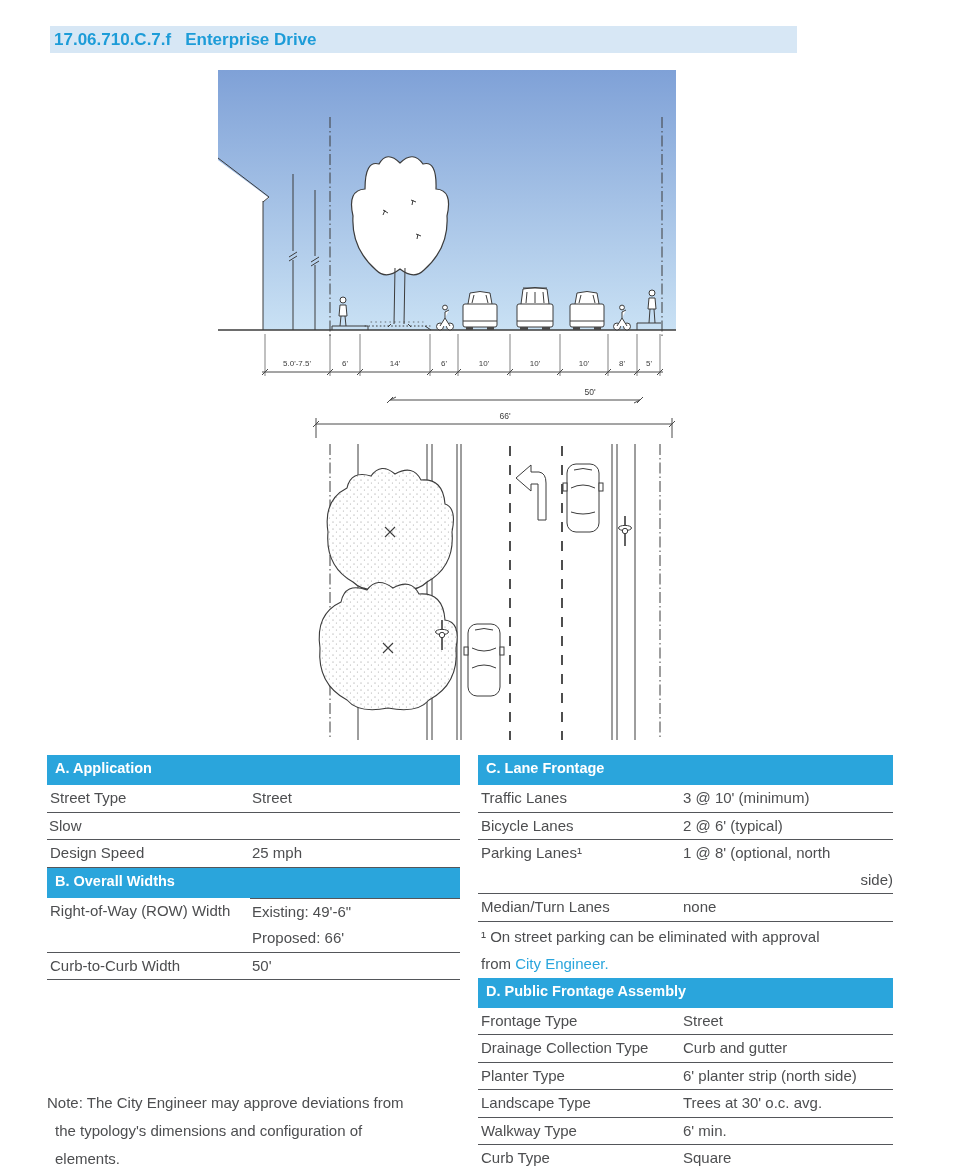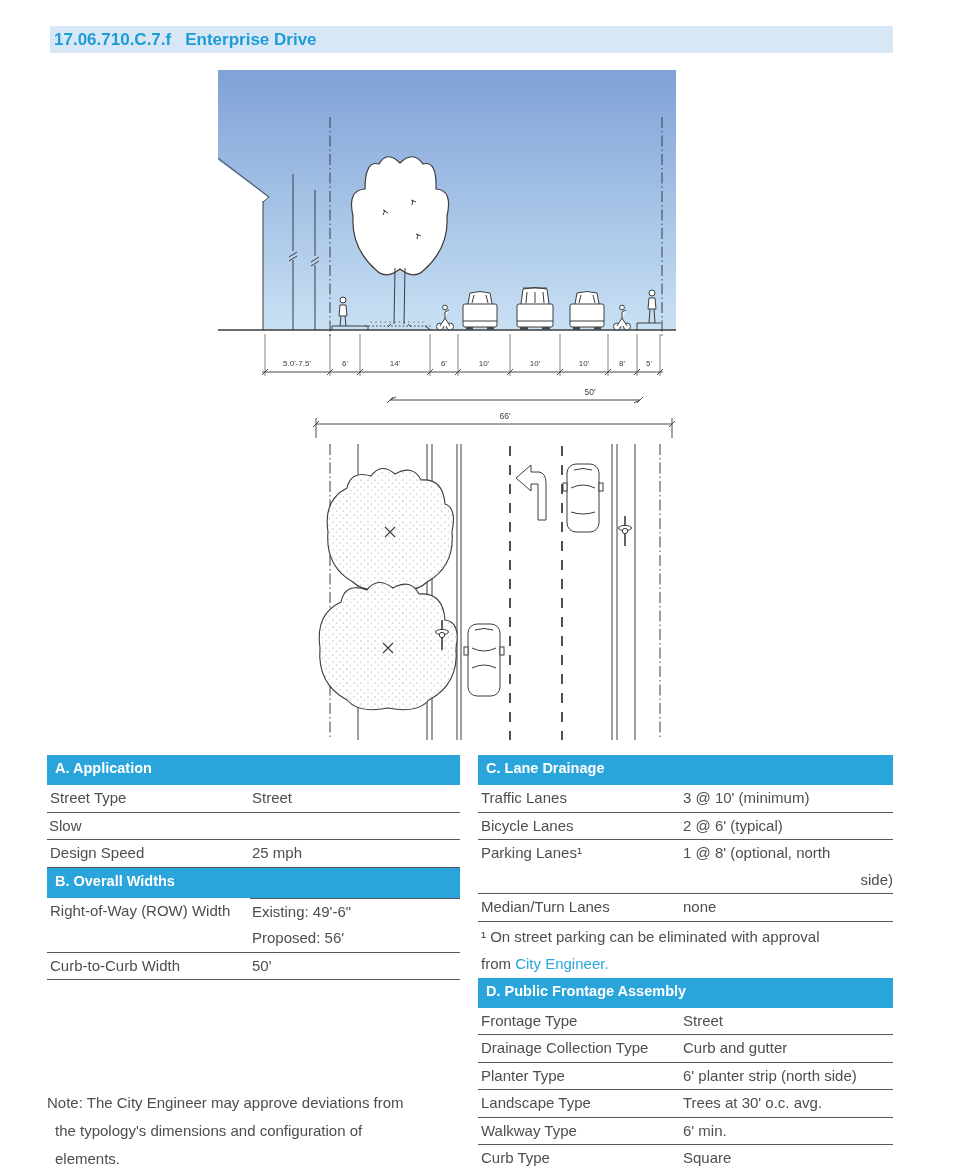--- a/index.html
+++ b/index.html
@@ -1,19 +1,19 @@
 <!DOCTYPE html>
 <html><head>
 <meta charset="utf-8">
 <style>
   html,body{margin:0;padding:0;background:#fff;}
   .page{position:relative;width:960px;height:1171px;background:#fff;overflow:hidden;
         font-family:"Liberation Sans",sans-serif;color:#4d4e50;}
   
-  .title-bar{position:absolute;left:50px;top:26px;width:843px;height:27px;
+  .title-bar{position:absolute;left:50px;top:26px;width:747px;height:27px;
              background:#d7e7f5;display:flex;align-items:center;}
   .title-bar .num{font-weight:bold;font-size:17px;color:#1d9cd8;margin-left:4px;}
   .title-bar .name{font-weight:bold;font-size:17px;color:#1d9cd8;margin-left:14px;}
   
   .fig{position:absolute;left:205px;top:64px;width:490px;height:682px;}
   
   .tcol{position:absolute;font-size:15px;}
   .tcol.left{left:47px;top:755px;width:413px;}
   .tcol.right{left:478px;top:755px;width:415px;}
   .thead{height:30px;background:#2aa5dc;color:#fff;font-weight:bold;font-size:14.5px;
@@ -219,31 +219,31 @@
     <div class="trow">
       <div class="tlabel">Design Speed</div>
       <div class="tval">25 mph</div>
     </div>
 
     <div class="thead">B. Overall Widths</div>
     <div class="trow">
       <div class="tlabel">Right-of-Way (ROW) Width</div>
       <div class="tval" style="border-top:1.5px solid #54565a;">
         <div>Existing: 49'-6"</div>
-        <div>Proposed: 56'</div>
+        <div>Proposed: 66'</div>
       </div>
     </div>
     <div class="trow">
       <div class="tlabel">Curb-to-Curb Width</div>
       <div class="tval">50'</div>
     </div>
   </div>
 
   <div class="tcol right">
-    <div class="thead">C. Lane Drainage</div>
+    <div class="thead">C. Lane Frontage</div>
     <div class="trow">
       <div class="tlabel">Traffic Lanes</div>
       <div class="tval">3 @ 10' (minimum)</div>
     </div>
     <div class="trow">
       <div class="tlabel">Bicycle Lanes</div>
       <div class="tval">2 @ 6' (typical)</div>
     </div>
     <div class="trow">
       <div class="tlabel">Parking Lanes¹</div>

